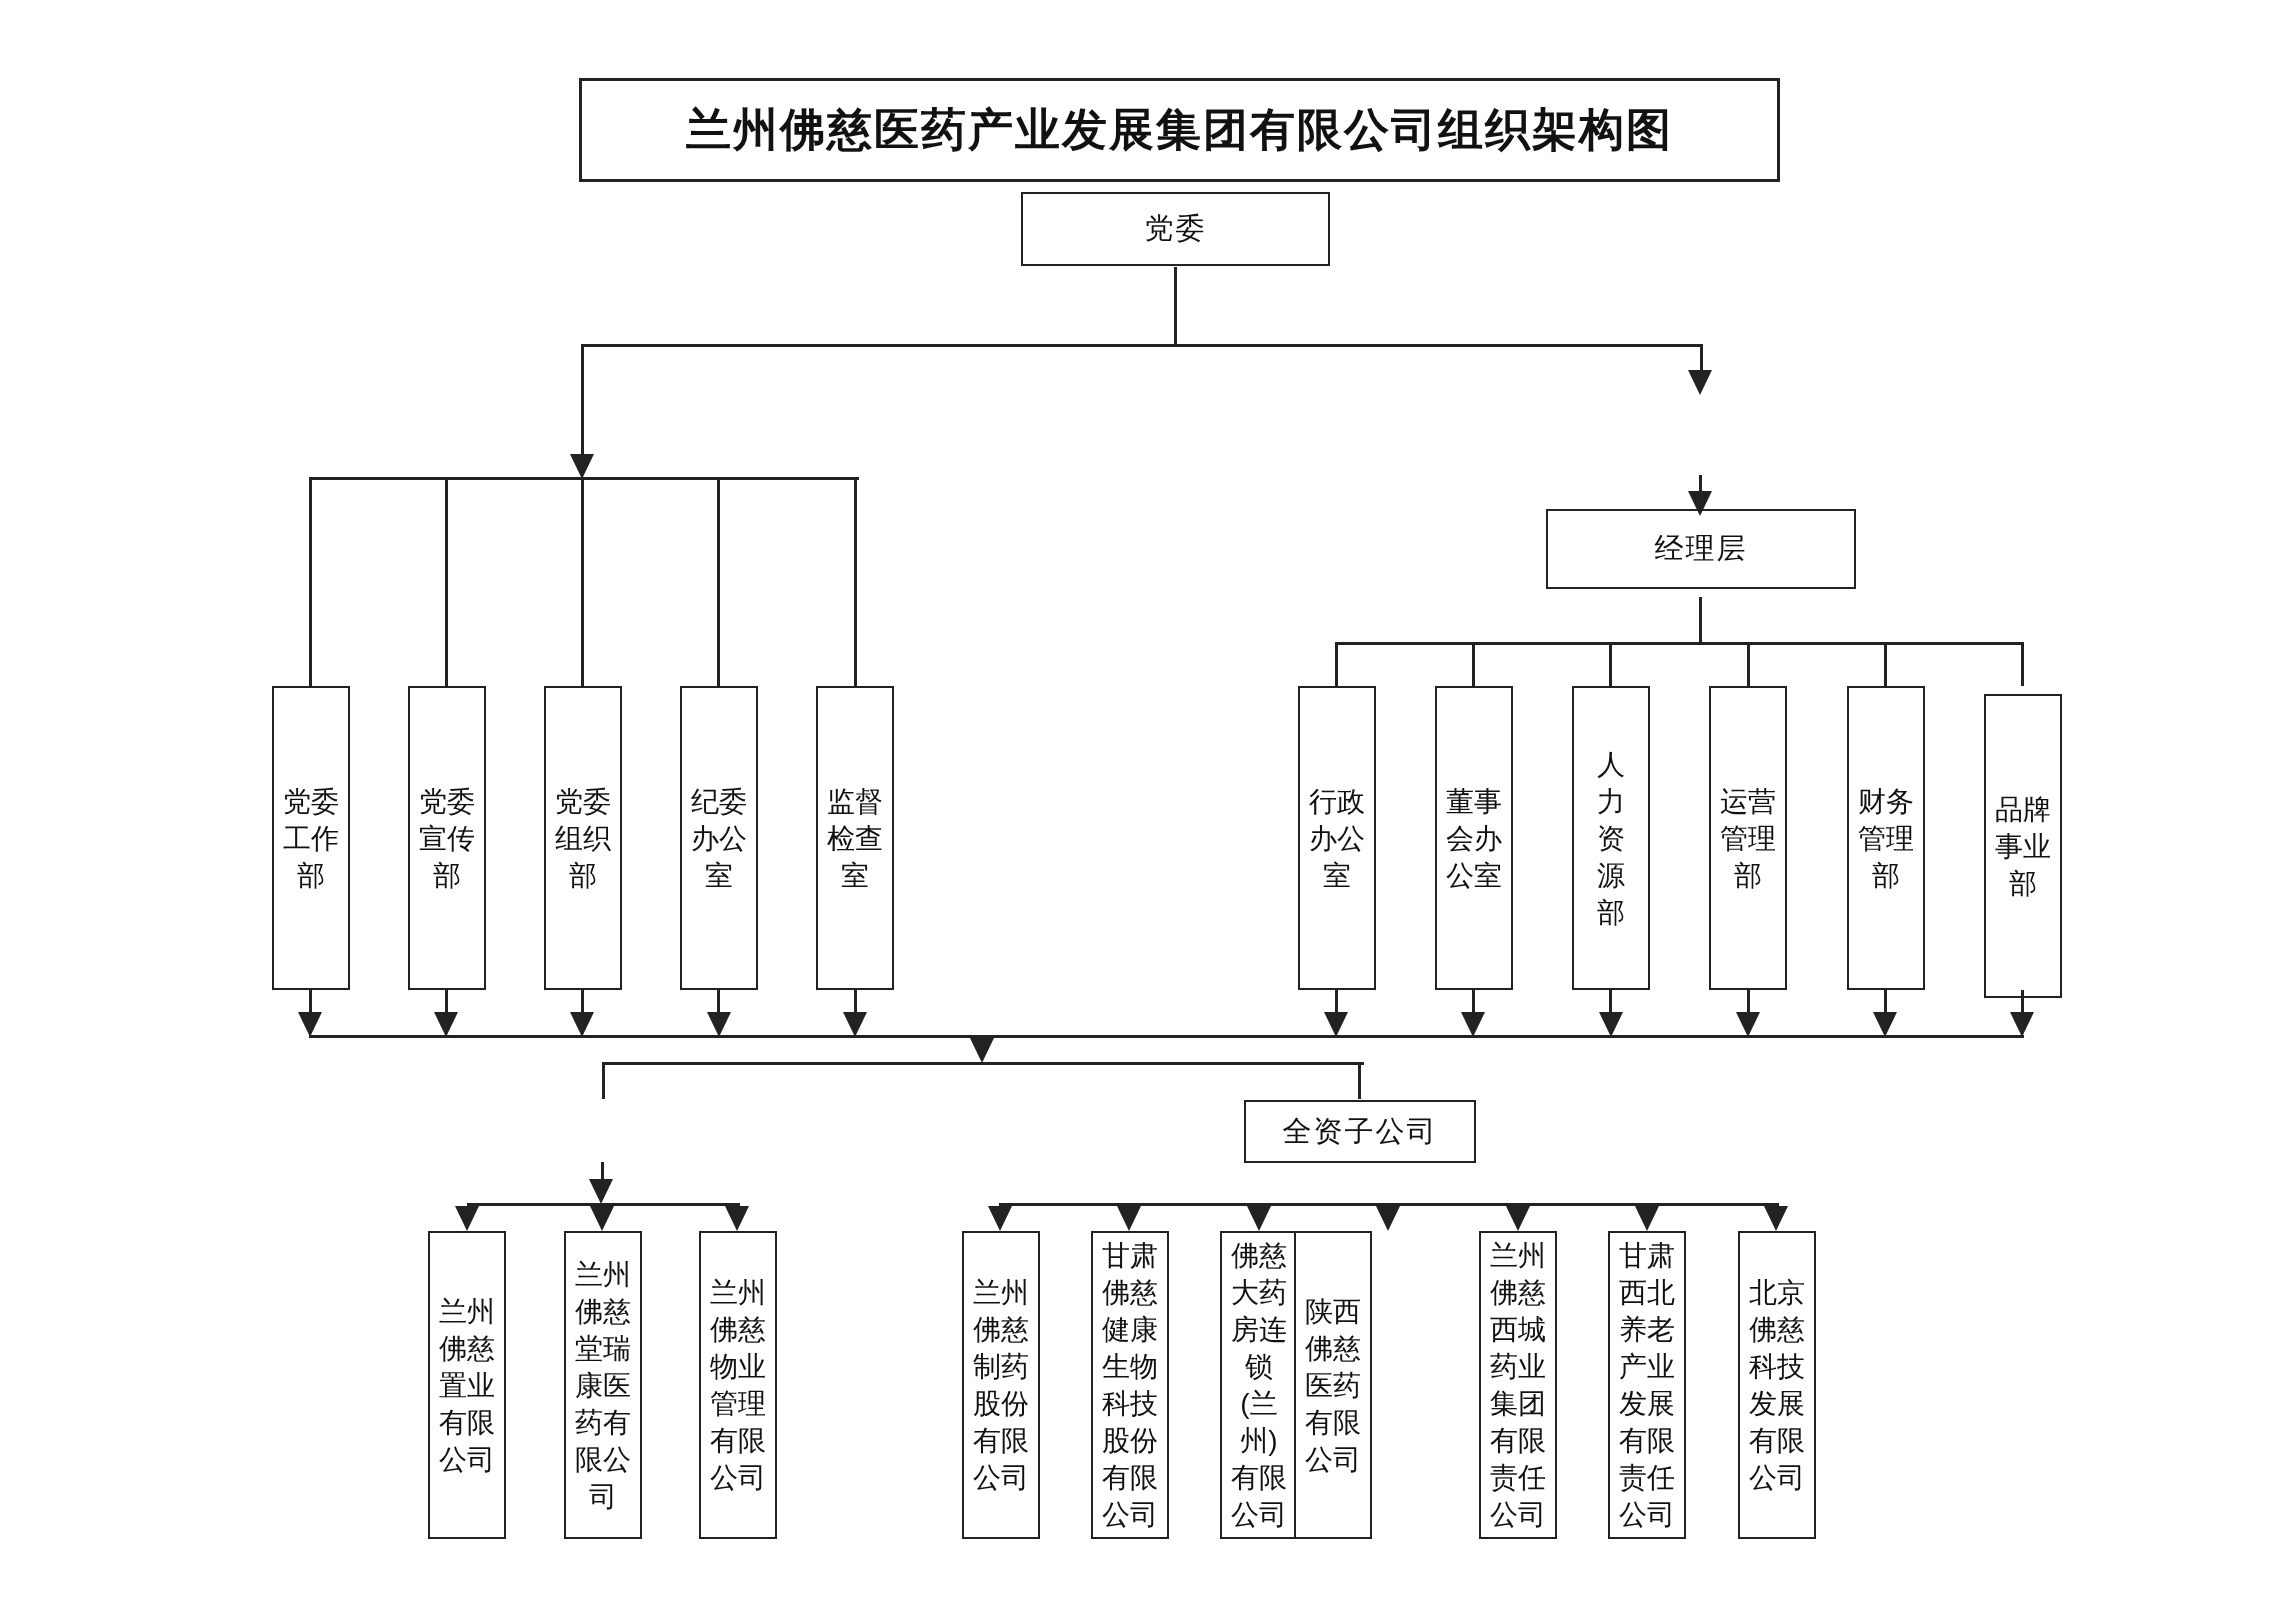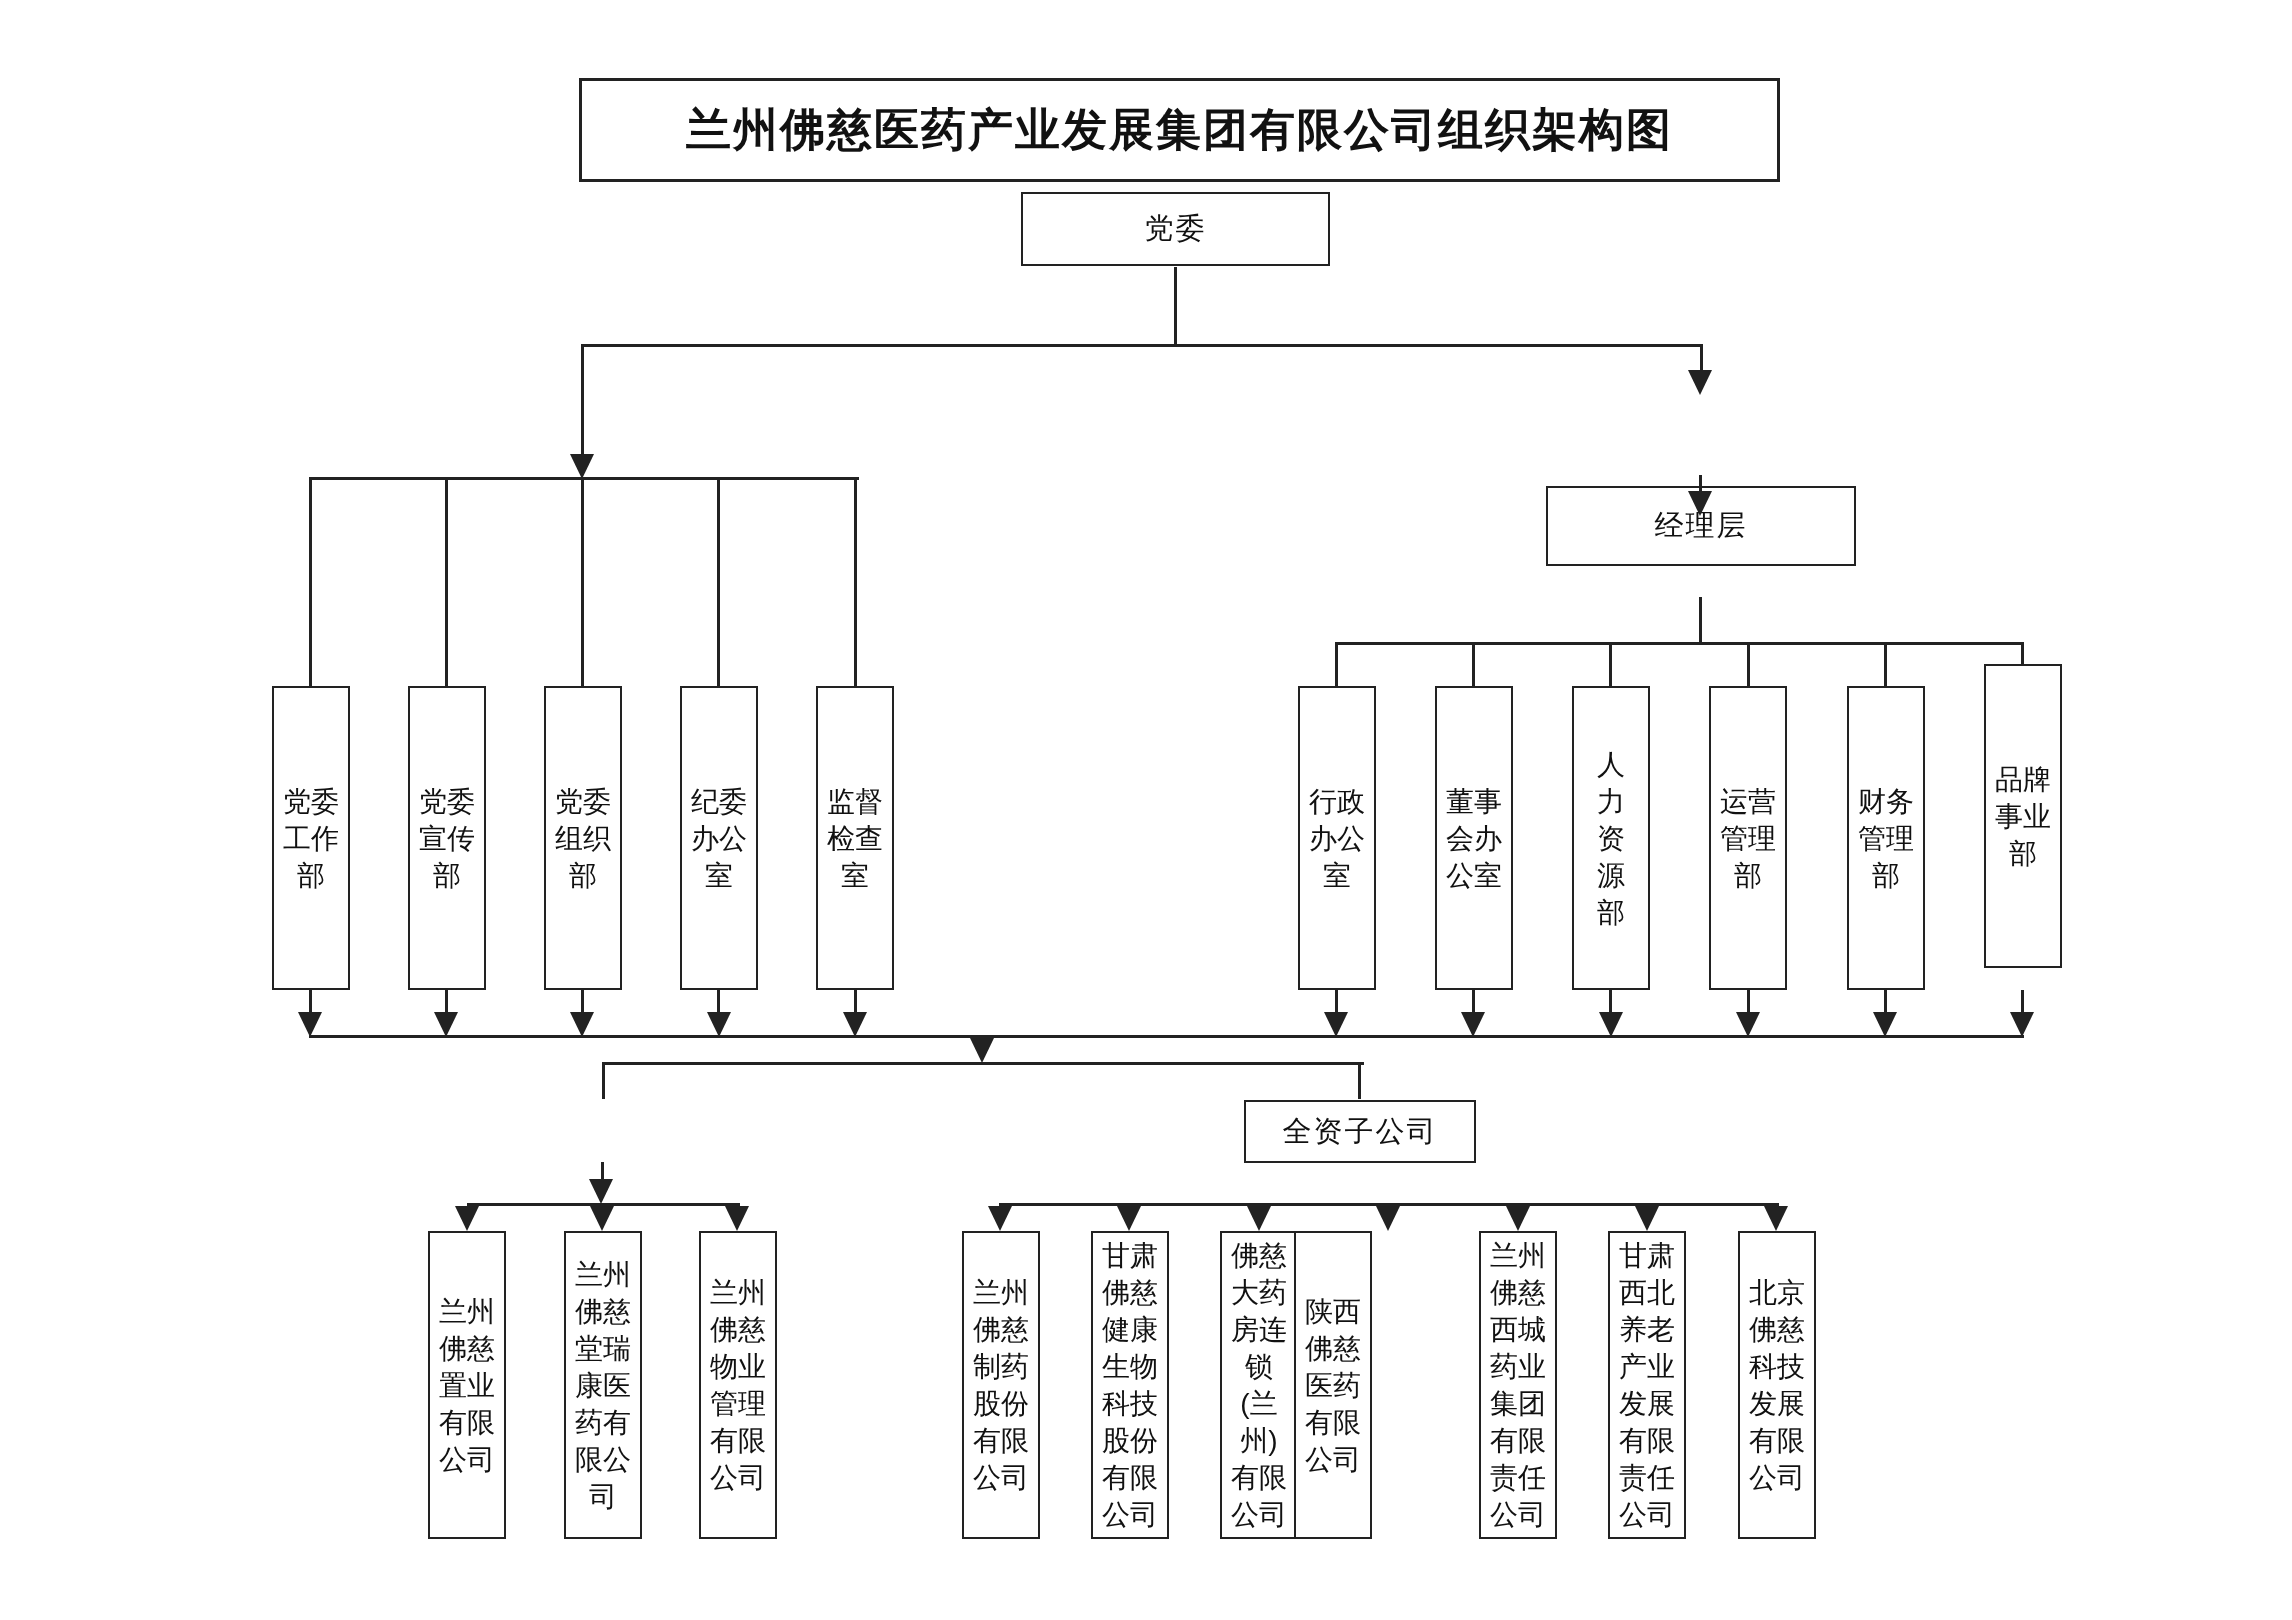--- a/index.html
+++ b/index.html
@@ -52,21 +52,21 @@
 
   <div class="box title" style="left:579px;top:78px;width:1201px;height:104px">
     <span>兰州佛慈医药产业发展集团有限公司组织架构图</span>
   </div>
 
   <div class="box node" style="left:1021px;top:192px;width:309px;height:74px">
     <span>党委</span>
   </div>
 
 
-  <div class="box node" style="left:1546px;top:486px;width:310px;height:80px">
+  <div class="box node" style="left:1546px;top:509px;width:310px;height:80px">
     <span>经理层</span>
   </div>
 
   <div class="vl" style="left:1174px;top:267px;height:78px"></div>
   <div class="hl" style="left:581px;top:344px;width:1120px"></div>
 
   <div class="vl" style="left:581px;top:344px;height:112px"></div>
   <div class="ar" style="left:570px;top:454px"></div>
   <div class="hl" style="left:309px;top:477px;width:550px"></div>
   <div class="vl" style="left:309px;top:477px;height:209px"></div>
@@ -136,21 +136,21 @@
   <div class="box" style="left:1709px;top:686px;width:78px;height:304px">
     <span class="vtext">运营
 管理
 部</span>
   </div>
   <div class="box" style="left:1847px;top:686px;width:78px;height:304px">
     <span class="vtext">财务
 管理
 部</span>
   </div>
-  <div class="box" style="left:1984px;top:664px;width:78px;height:304px">
+  <div class="box" style="left:1984px;top:694px;width:78px;height:304px">
     <span class="vtext">品牌
 事业
 部</span>
   </div>
 
   <div class="vl" style="left:309px;top:990px;height:23.5px"></div>
   <div class="ar" style="left:298px;top:1012px"></div>
   <div class="vl" style="left:445px;top:990px;height:23.5px"></div>
   <div class="ar" style="left:434px;top:1012px"></div>
   <div class="vl" style="left:581px;top:990px;height:23.5px"></div>

